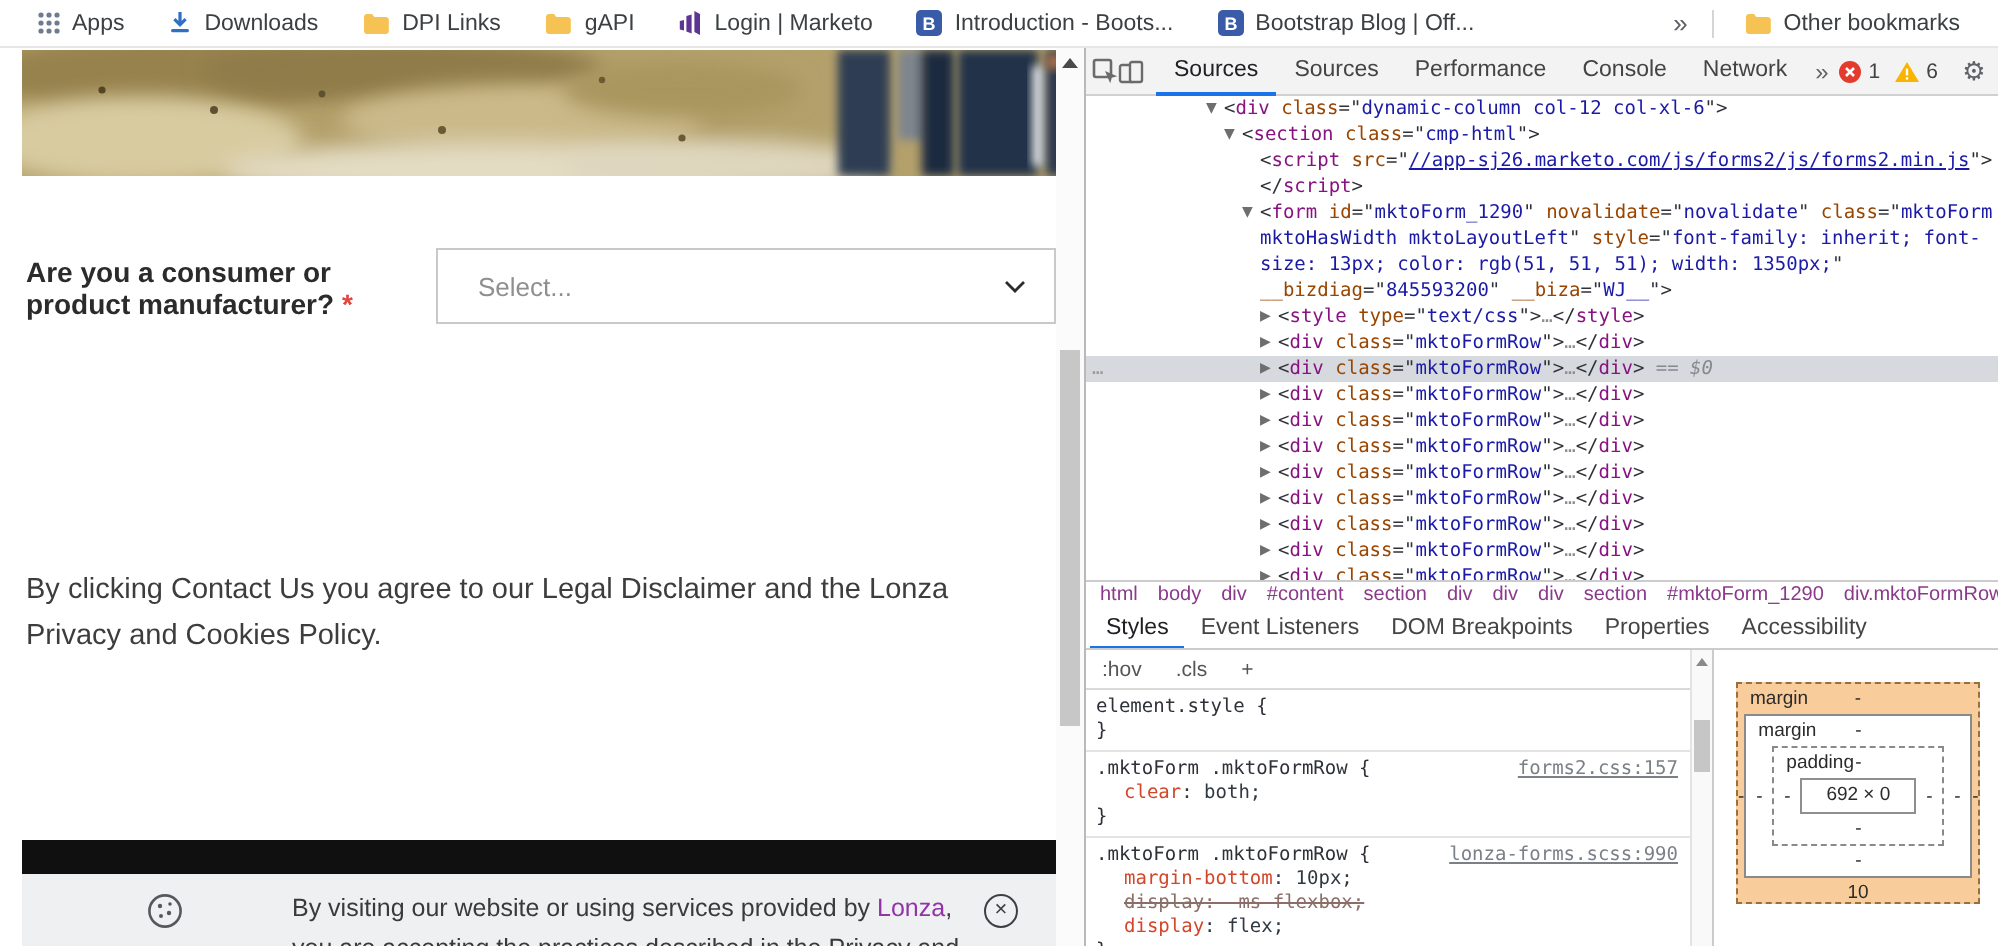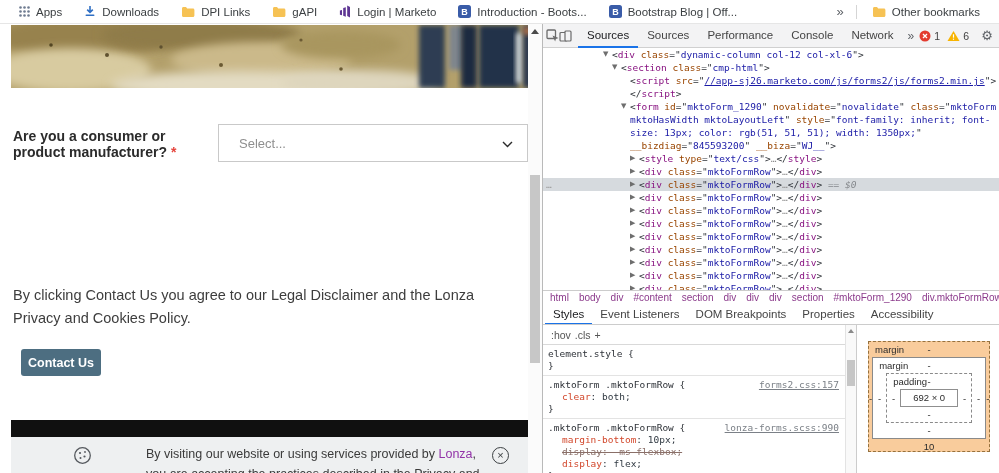--- a/index.html
+++ b/index.html
@@ -59,21 +59,21 @@
 
   .crumbs{position:absolute;left:0;top:266px;right:0;height:14px;border-top:1px solid #ccc;background:#fff;display:flex;align-items:center;gap:10px;padding:0 7px;font-size:10px;color:#8b3a8b;overflow:hidden;white-space:nowrap}
   .crumb{cursor:pointer}
 
   .stabs{position:absolute;left:0;top:280px;right:0;height:21px;border-bottom:1px solid #ccc;display:flex;padding:0 2px;background:#fff;overflow:hidden}
   .stab{padding:0 8px;font-size:11.5px;color:#444;height:21px;line-height:20px;cursor:pointer;white-space:nowrap}
   .stab.active{color:#202124;border-bottom:2px solid var(--accent_blue,#1a73e8)}
 
   .filter-row{position:absolute;left:0;top:301px;width:302px;height:20px;border-bottom:1px solid #d9d9d9;display:flex;align-items:center;padding:0 8px}
   .filter-ph{color:#9a9a9a;font-size:11px;flex:1}
-  .filter-tog{display:flex;gap:4px;font-size:10.5px;color:#555}
+  .filter-tog{display:flex;gap:17px;font-size:10.5px;color:#555}
   .filter-tog span{cursor:pointer}
 
   .rules{position:absolute;left:0;top:321px;width:302px;bottom:0;overflow:hidden;font:9.5px/12px "DejaVu Sans Mono",monospace}
   .rule{padding:3px 6px 3px 5px;border-bottom:1px solid #e3e3e3;position:relative}
   .rline{color:#2e3238}
   .src{position:absolute;right:6px;top:3px;color:#7b8087;text-decoration:underline;cursor:pointer}
   .decl{padding-left:14px;cursor:default}
   .decl .prop{color:var(--css_property_red,#d2472b)}
   .decl.over{text-decoration:line-through}
   .decl.over .prop,.decl.over{color:#8a6f68}
@@ -231,21 +231,20 @@
       <span class="ph">Select...</span>
       <span>
         <svg width="11" height="7">
             <path d="M1 1 L5.5 5.5 L10 1" stroke="#2b2b2b" stroke-width="1.4" fill="none"></path>
           </svg>
       </span>
     </div>
 
     <p class="disclaimer">By clicking Contact Us you agree to our Legal Disclaimer and the Lonza Privacy and Cookies Policy.</p>
 
-    <button class="contact-btn">Contact Us</button>
 
     <div class="blackbar"></div>
 
     <div class="cookiebar">
       <span class="cookie-ic">
         <svg width="19" height="19">
             <circle cx="9.5" cy="9.5" r="7.8" fill="none" stroke="#55595e" stroke-width="1.3"></circle>
         <circle cx="7" cy="7" r="1.1" fill="#55595e"></circle>
             <circle cx="11.5" cy="10.5" r="1.1" fill="#55595e"></circle>
         <circle cx="7.5" cy="12" r="1" fill="#55595e"></circle>

